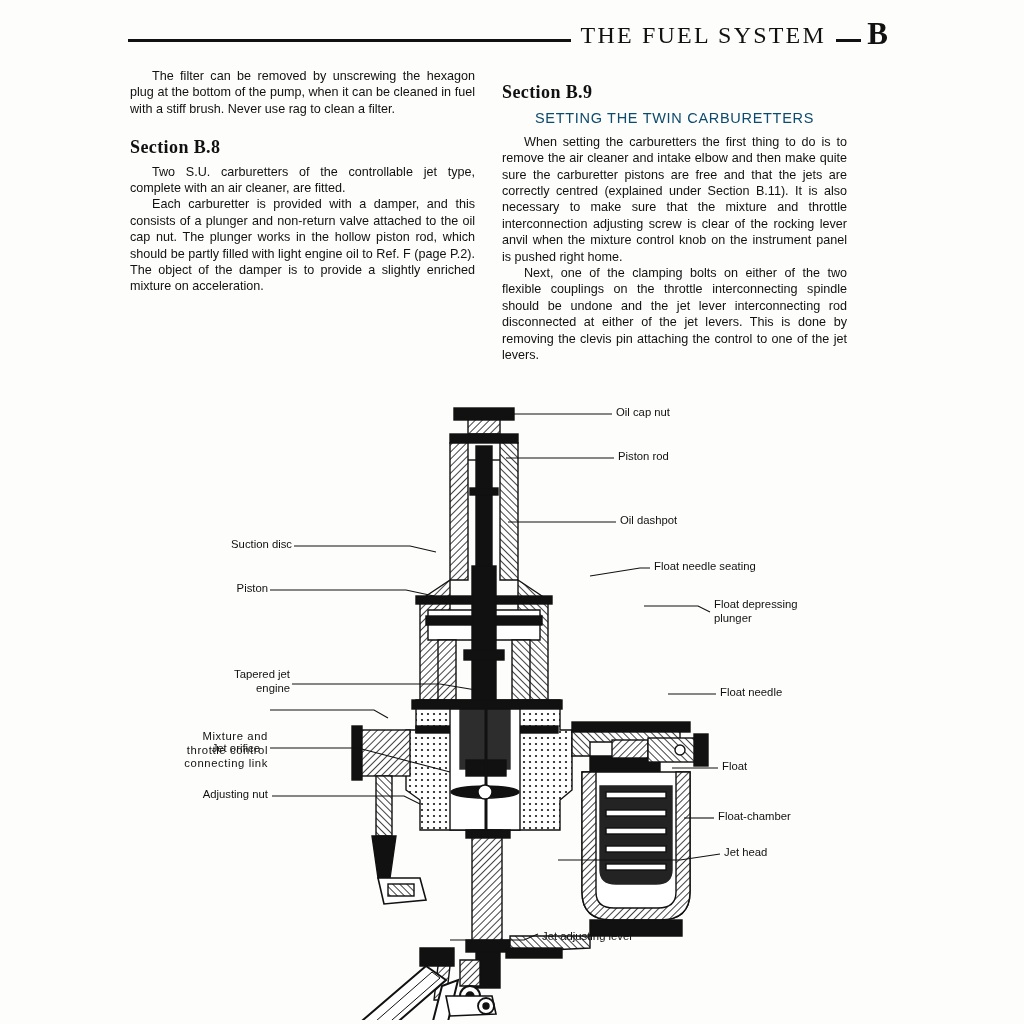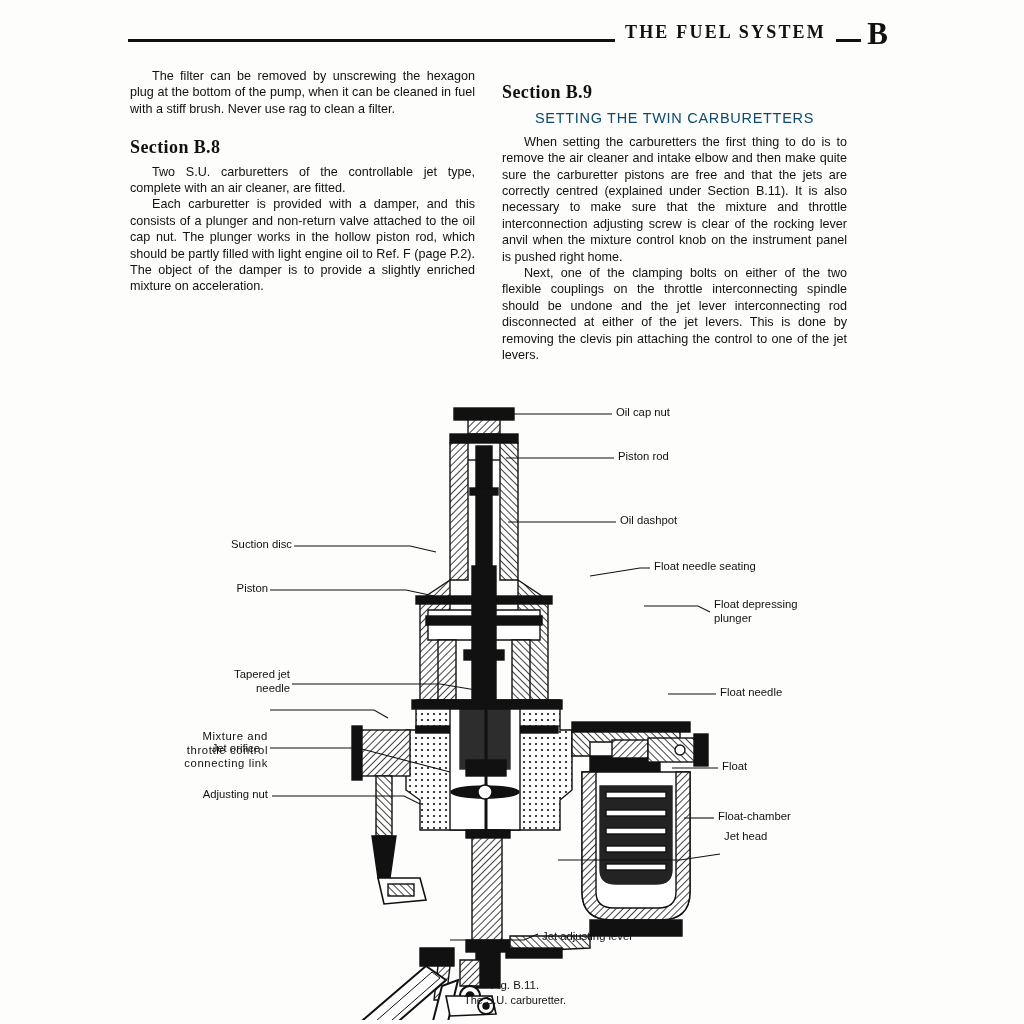--- a/index.html
+++ b/index.html
@@ -37,22 +37,22 @@
     height: 3px;
     background: #111;
   }
   .header-title {
     position: absolute;
     right: 58px;
     top: 0px;
     background: #fdfdfb;
     padding: 0 10px;
     font-family: "Liberation Serif", serif;
-    font-weight: bold;
-    font-size: 18px;
+    font-weight: normal;
+    font-size: 24px;
     letter-spacing: 2.2px;
     color: #111;
     white-space: nowrap;
   }
   .header-letter {
     position: absolute;
     right: 0;
     top: -6px;
     font-family: "Liberation Serif", serif;
     font-weight: bold;
@@ -294,32 +294,28 @@
 
     <div class="callout right" style="left:496px; top:6px;">Oil cap nut</div>
     <div class="callout right" style="left:498px; top:50px;">Piston rod</div>
     <div class="callout right" style="left:500px; top:114px;">Oil dashpot</div>
     <div class="callout right" style="left:534px; top:160px;">Float needle seating</div>
     <div class="callout right" style="left:594px; top:198px;">Float depressing
 plunger</div>
     <div class="callout right" style="left:600px; top:286px;">Float needle</div>
     <div class="callout right" style="left:602px; top:360px;">Float</div>
     <div class="callout right" style="left:598px; top:410px;">Float-chamber</div>
-    <div class="callout right" style="left:604px; top:430px;">Jet head</div>
+    <div class="callout right" style="left:604px; top:446px;">Jet head</div>
     <div class="callout right" style="left:422px; top:530px;text-align:right;">Jet adjusting lever</div>
 
     <div class="callout left" style="left:50px;  top:138px; width:122px;">Suction disc</div>
     <div class="callout left" style="left:30px;  top:182px; width:118px;">Piston</div>
     <div class="callout left" style="left:44px;  top:268px; width:126px;">Tapered jet
-needle</div>
+engine</div>
     <div class="callout left" style="left:32px;  top:302px; width:108px;margin-top:40px;">Jet orifice</div>
     <div class="callout left bold-sp" style="left:20px; top:330px; width:128px;">Mixture and
 throttle control
 connecting link</div>
     <div class="callout left" style="left:30px;  top:388px; width:118px;">Adjusting nut</div>
 
-    <div class="fig-caption">
-      <div>Fig. B.11.</div>
-      <div class="line2">The S.U. carburetter.</div>
-    </div>
 
   </div>
 </div>
 
 </body></html>

